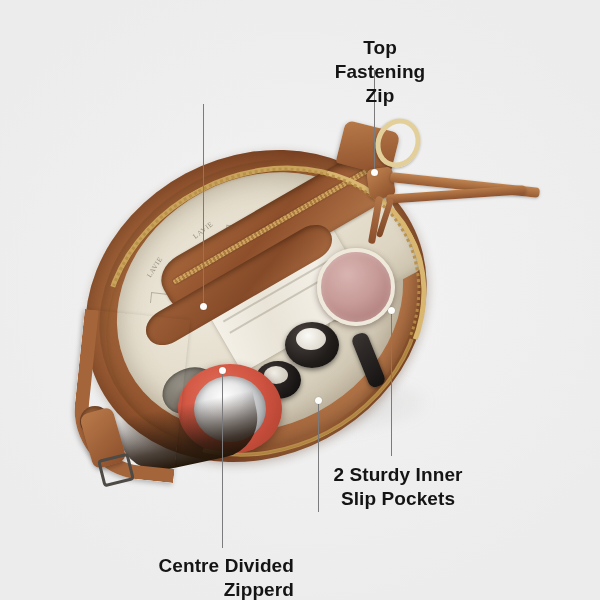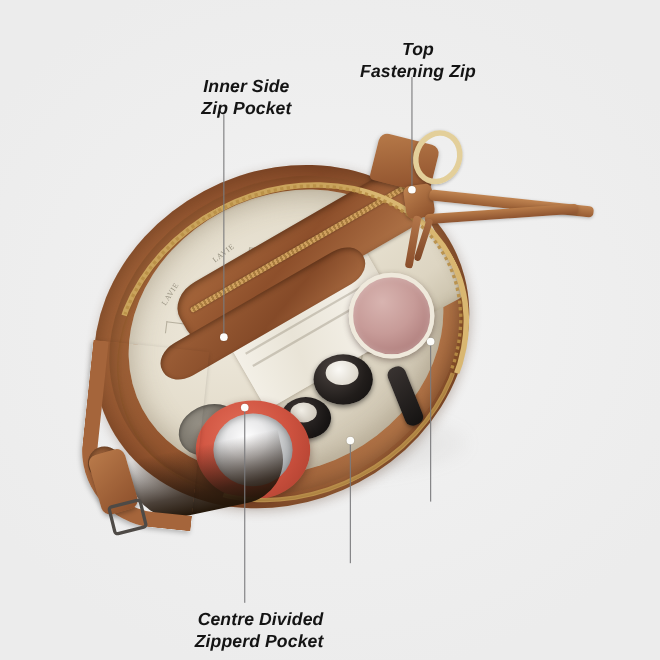--- a/index.html
+++ b/index.html
@@ -17,28 +17,27 @@
     position: relative;
     width: 600px;
     height: 600px;
     background: radial-gradient(ellipse 62% 55% at 50% 48%, #f4f4f4 0%, #efefef 55%, #ececec 100%);
     overflow: hidden;
   }
 
   
   .callout {
     position: absolute;
-    font-size: 16px;
+    font-size: 19px;
     font-weight: bold;
     color: #141414;
     line-height: 1.25;
     letter-spacing: .1px;
     white-space: pre-line;
     text-align: center;
-    font-style: italic;
   }
   .callout.l-center{ text-align: center; }
 
   
   .leader {
     position: absolute;
     width: 1.3px;
     background: #7b7b7d;
   }
   .dot {
@@ -470,30 +469,30 @@
 
     <div class="dark-edge"></div>
     <div class="handle-left"></div>
     <div class="foot-left"></div>
     <div class="tab-left"></div>
     <div class="buckle-left"></div>
   </div>
 
   <div class="leader" style="left:203px; top:104px; height:202px;"></div>
   <div class="dot" style="left:200px; top:303px;"></div>
-  <div class="callout l-center" style="left:174px; top:70px; width:100px;">Inner Side
-Zip Pocket</div>
 
   <div class="leader" style="left:374px; top:70px; height:102px;"></div>
   <div class="dot" style="left:371px; top:169px;"></div>
   <div class="callout l-center" style="left:318px; top:36px; width:124px;">Top
 Fastening Zip</div>
 
   <div class="leader" style="left:391px; top:310px; height:146px;"></div>
   <div class="dot" style="left:388px; top:307px;"></div>
+  <div class="callout l-center" style="left:330px; top:463px; width:136px;">2 Sturdy Inner
+Slip Pockets</div>
 
   <div class="leader" style="left:318px; top:400px; height:112px;"></div>
   <div class="dot" style="left:315px; top:397px;"></div>
 
   <div class="leader" style="left:222px; top:370px; height:178px;"></div>
   <div class="dot" style="left:219px; top:367px;"></div>
   <div class="callout l-center" style="left:158px; top:554px; width:136px;text-align:right;">Centre Divided
 Zipperd Pocket</div>
 
 </div>

